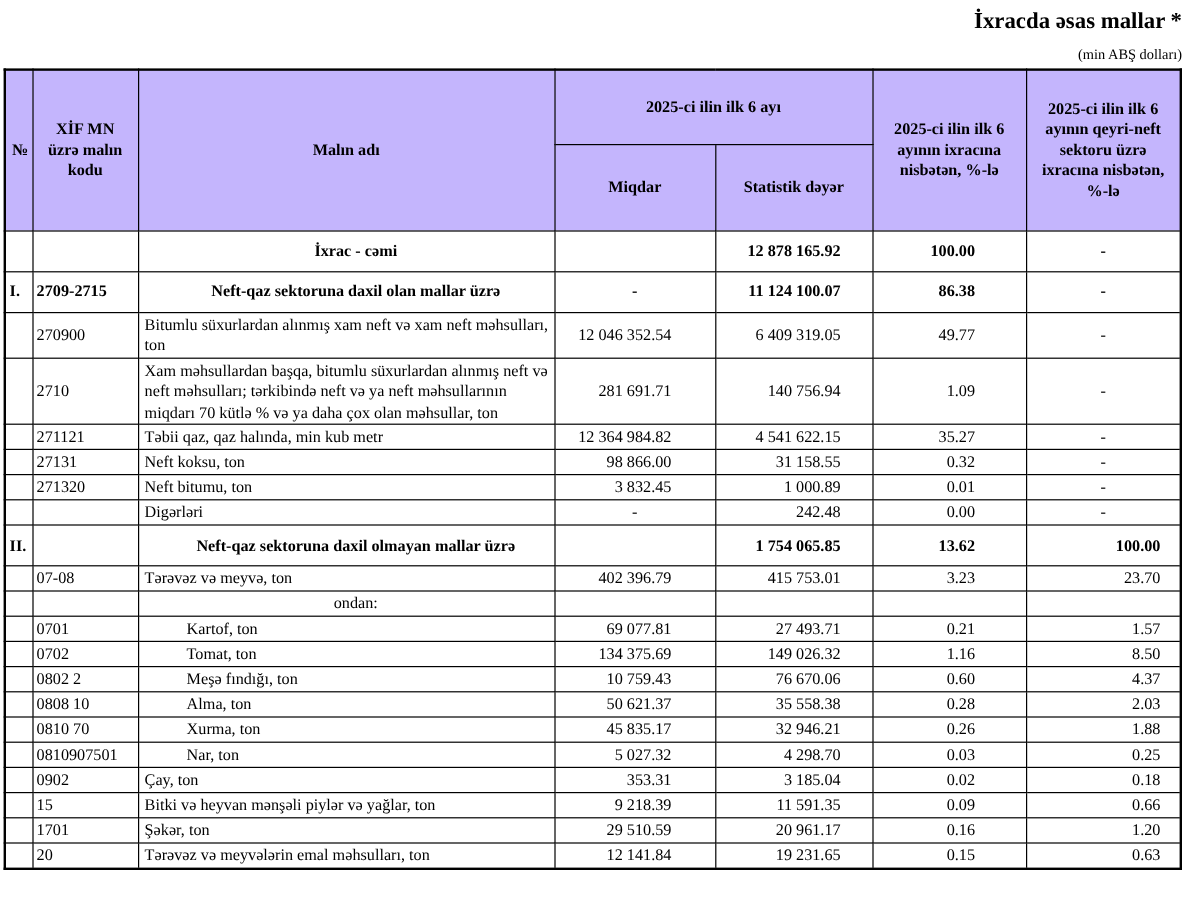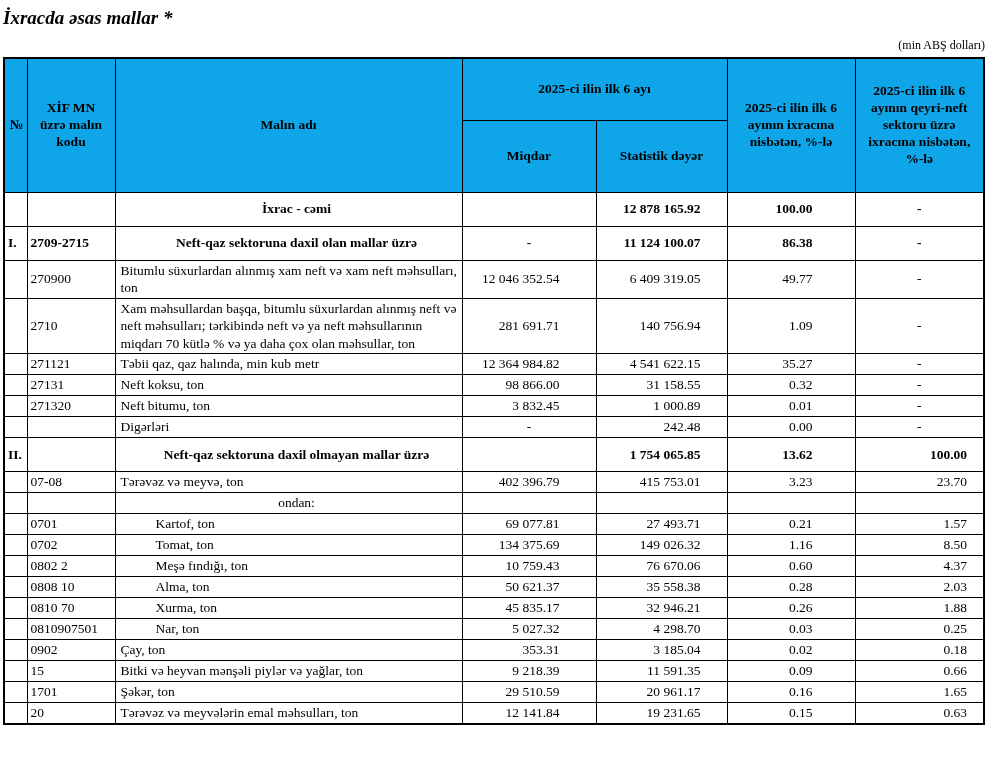--- a/index.html
+++ b/index.html
@@ -6,42 +6,41 @@
   html, body { margin: 0; padding: 0; }
   body {
     width: 1000px;
     background: #ffffff;
     color: #000000;
     font-family: "Liberation Serif", "DejaVu Serif", serif;
   }
   .page { width: 1000px; padding: 5px 15px 0 3px; }
 
   .title {
-    text-align: left;
+    text-align: right;
     font-weight: bold;
     font-size: 19px;
     margin: 2px 0 9px 0;
-    font-style: italic;
   }
   .unit-note {
     text-align: right;
     font-size: 12px;
     margin: 0 0 4px 0;
   }
 
   table.main {
     width: 100%;
     border-collapse: collapse;
     table-layout: fixed;
     border: 2px solid #000;
   }
   th, td { border: 1px solid #000; }
 
   thead th {
-    background: #0ea5e9;
+    background: #c4b5fd;
     font-weight: bold;
     font-size: 13.5px;
     text-align: center;
     vertical-align: middle;
     padding: 2px 5px;
     line-height: 1.25;
     margin-top: 37px;
   }
   thead { border-bottom: 1px solid #000; }
   .th-period { height: 62px; }
@@ -274,21 +273,21 @@
           <td class="c-num pct">0.09</td>
           <td class="c-num pct2">0.66</td>
         </tr>
         <tr>
           <td class="c-no"></td>
           <td class="c-code">1701</td>
           <td class="c-name">Şəkər, ton</td>
           <td class="c-num qty">29 510.59</td>
           <td class="c-num val">20 961.17</td>
           <td class="c-num pct">0.16</td>
-          <td class="c-num pct2">1.65</td>
+          <td class="c-num pct2">1.20</td>
         </tr>
         <tr>
           <td class="c-no"></td>
           <td class="c-code">20</td>
           <td class="c-name">Tərəvəz və meyvələrin emal məhsulları, ton</td>
           <td class="c-num qty">12 141.84</td>
           <td class="c-num val">19 231.65</td>
           <td class="c-num pct">0.15</td>
           <td class="c-num pct2">0.63</td>
         </tr>

